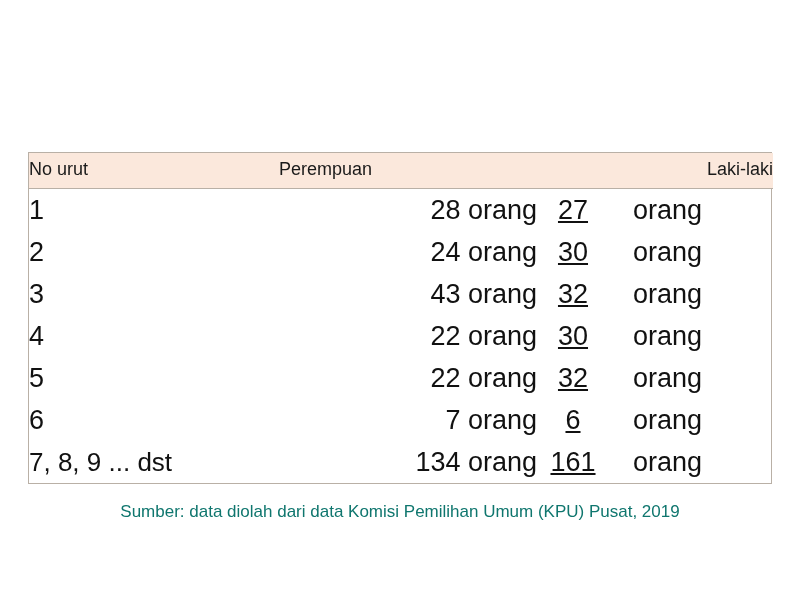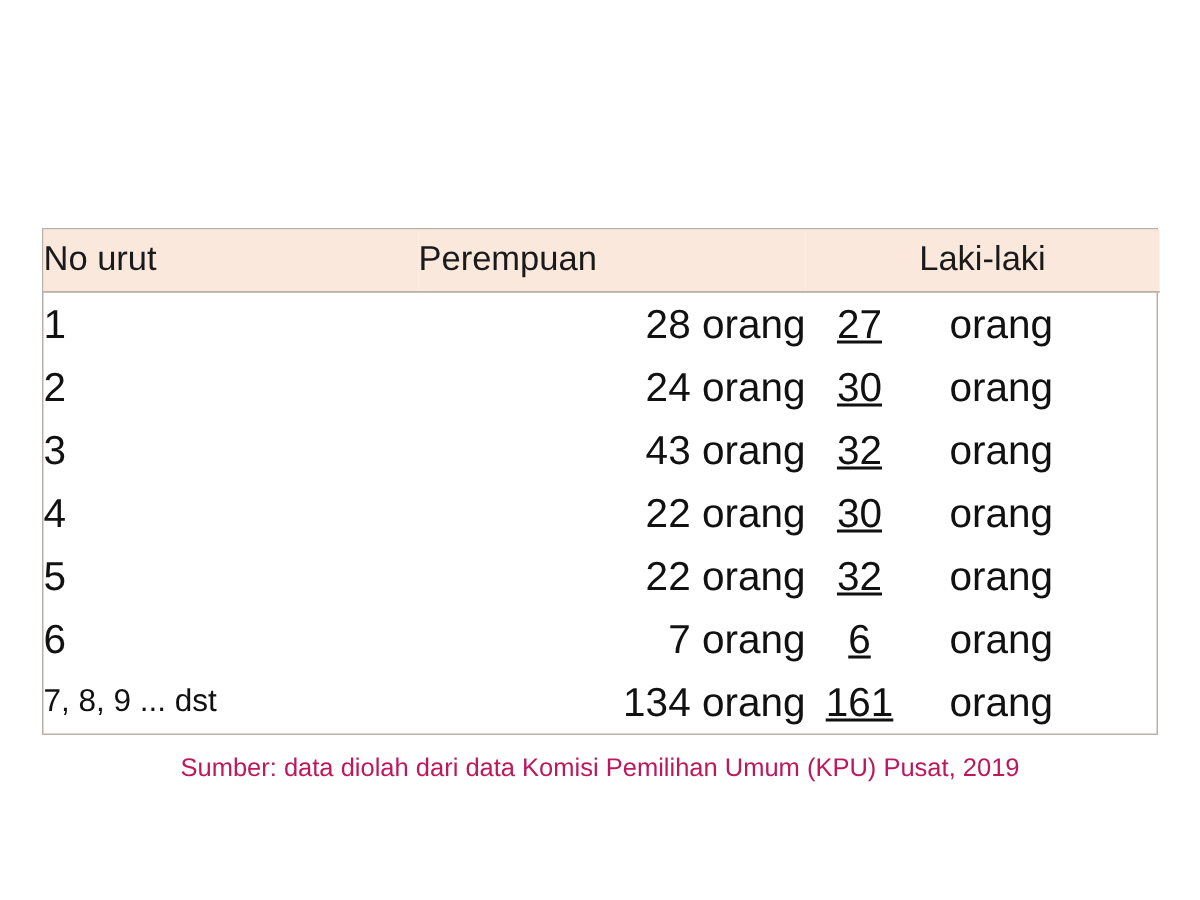--- a/index.html
+++ b/index.html
@@ -44,52 +44,52 @@
   table.data {
     width: 100%;
     border-collapse: collapse;
     table-layout: fixed;
   }
   table.data thead tr {
     background: #fbe8dc;
   }
   table.data thead th {
     font-weight: normal;
-    font-size: 23px;
+    font-size: 18px;
     color: #1a1a1a;
     padding: 6px 0 8px 0;
     border-bottom: 1px solid #b9b0a6;
     font-family: "Liberation Sans", sans-serif;
   }
   th.col-no { width: 250px; text-align: left; padding-left: 34px; }
   th.col-p  { width: 258px; text-align: left; }
-  th.col-l  { width: 236px; text-align: center; padding-right: 8px; }
+  th.col-l  { width: 236px; text-align: right; padding-right: 8px; }
 
   table.data tbody td {
     font-size: 27px;
     color: #111111;
     padding: 2px 0 2px 0;
     font-family: "Liberation Sans", sans-serif;
     line-height: 38px;
   }
   td.cell-no { text-align: left; padding-left: 34px; }
-  td.cell-no.wide { font-size: 21px; }
+  td.cell-no.wide { font-size: 26px; }
   td.cell-p  { text-align: right; padding-left: 38px; }
   td.cell-l  { text-align: left; padding-left: 26px; }
   .num-l { display: inline-block; width: 72px; text-align: center; text-decoration: underline; }
   .unit-l { display: inline-block; padding-left: 24px; }
 
   .source {
     position: absolute;
     left: 28px;
     top: 502px;
     width: 744px;
     text-align: center;
     font-size: 17px;
-    color: #be185d;
+    color: #0f766e;
     font-family: "Liberation Sans", sans-serif;
   }
 </style>
 </head>
 <body>
 
 <div id="page">
 
 
   <div class="table-wrap">

